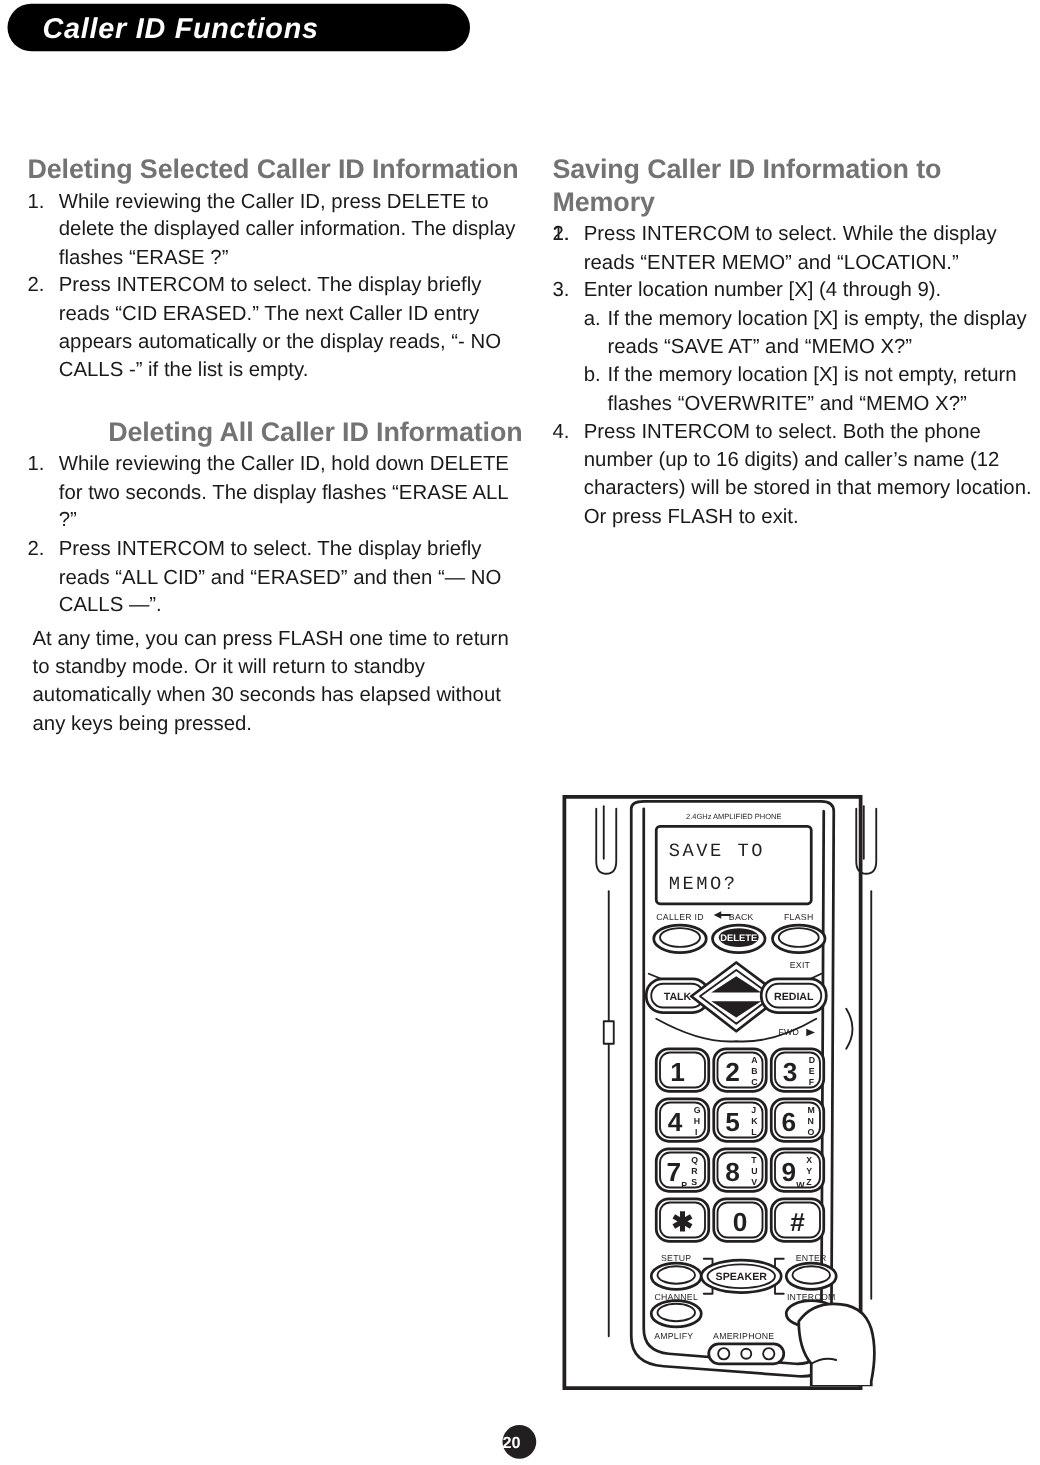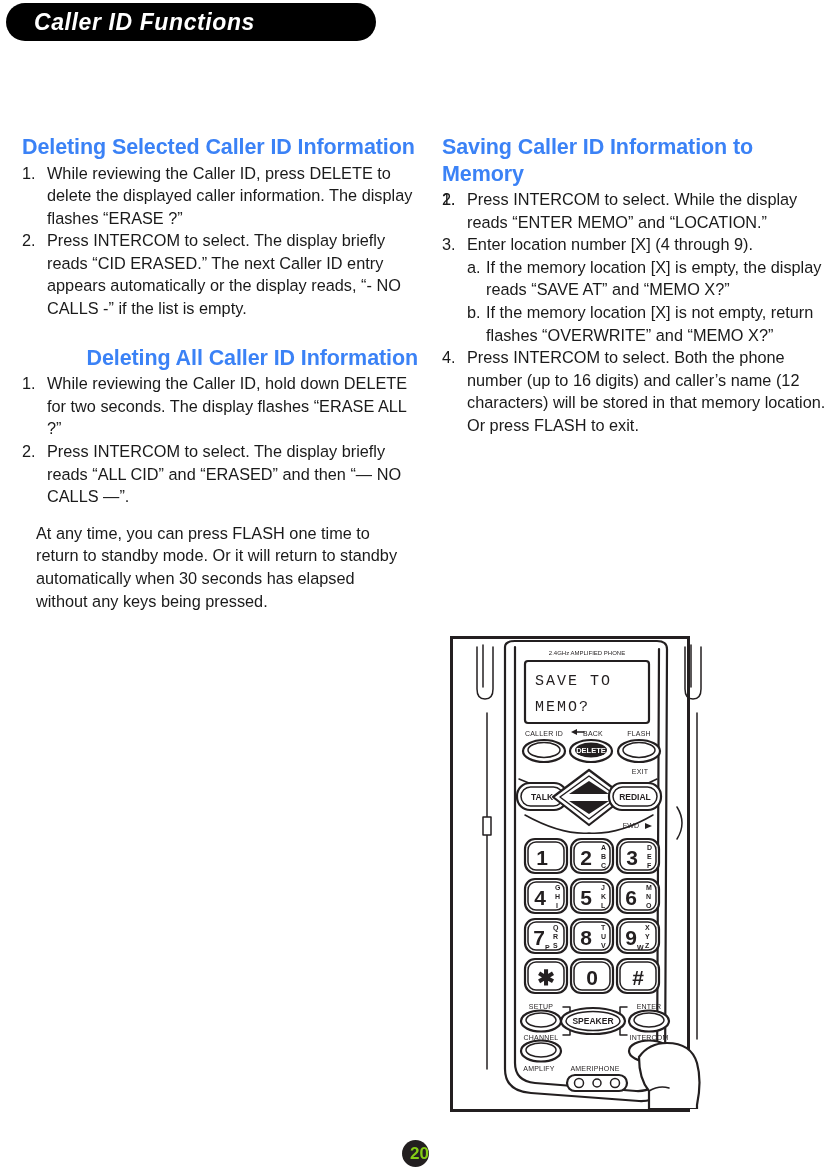--- a/index.html
+++ b/index.html
@@ -46,26 +46,26 @@
     width: 832px;
   }
   .col {
     position: absolute;
     top: 0;
   }
   .col-left  { left: 22px;  width: 396px; }
   .col-right { left: 442px; width: 392px; }
 
   h2.sec-head {
-    margin: 12px 0 1px 0;
+    margin: 0 0 1px 0;
     font-size: 21.5px;
     font-weight: bold;
     line-height: 26.5px;
     letter-spacing: -0.1px;
-    color: #3b82f6;
+    color: #737373;
   }
   h2.sec-head.spaced { margin-top: 25px; text-align: right; }
 
   ol.steps {
     margin: 0;
     padding: 0;
     list-style: none;
   }
   ol.steps > li {
     position: relative;
@@ -91,21 +91,21 @@
     padding-left: 19px;
     font-size: 16.3px;
     line-height: 22.6px;
   }
   ol.sub > li > .num {
     position: absolute;
     left: 0;
     top: 0;
   }
   p.para {
-    margin: 14px;
+    margin: 4px;
     font-size: 16.3px;
     line-height: 22.6px;
   }
 
   
   .figure {
     position: absolute;
     left: 450px;
     top: 636px;
     width: 240px;
@@ -118,26 +118,26 @@
 
   
   .page-num {
     position: absolute;
     left: 402px;
     top: 1140px;
     width: 27px;
     height: 27px;
     border-radius: 50%;
     background: #231f20;
-    color: #84cc16;
-    font-size: 17px;
+    color: #ffffff;
+    font-size: 13px;
     font-weight: bold;
     display: flex;
     align-items: center;
-    justify-content: flex-end;
+    justify-content: flex-start;
   }
 </style>
 </head>
 <body>
 
 <div class="header-pill">
   <span class="title">Caller ID Functions</span>
 </div>
 
 <div class="columns">

